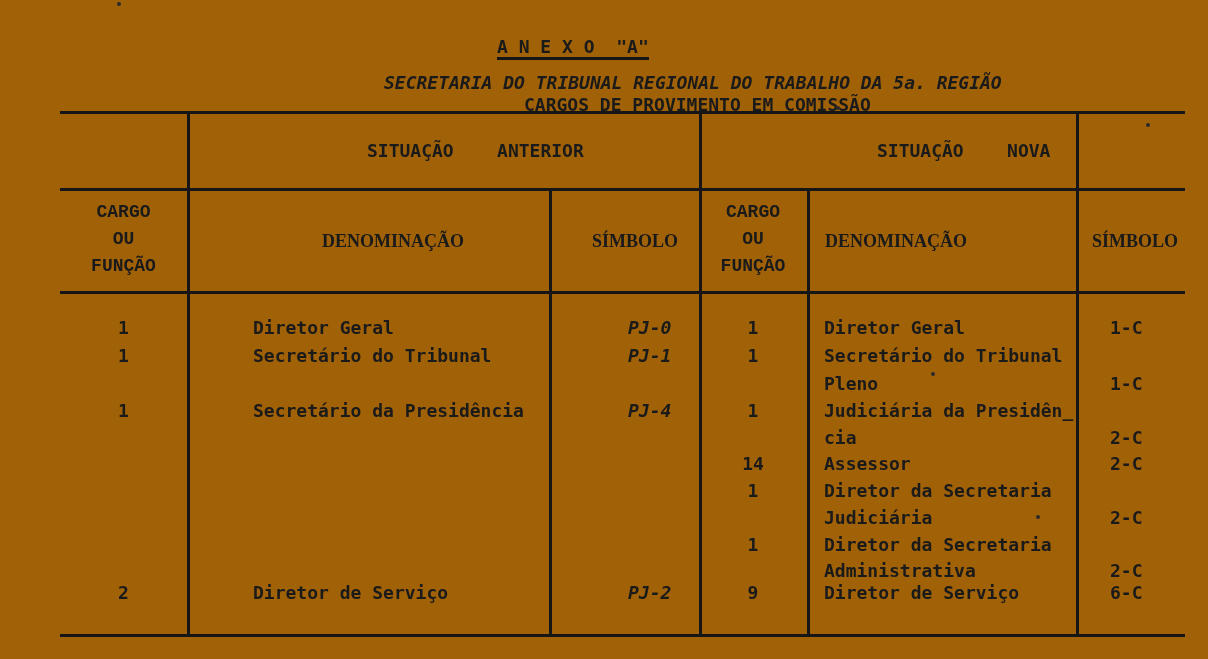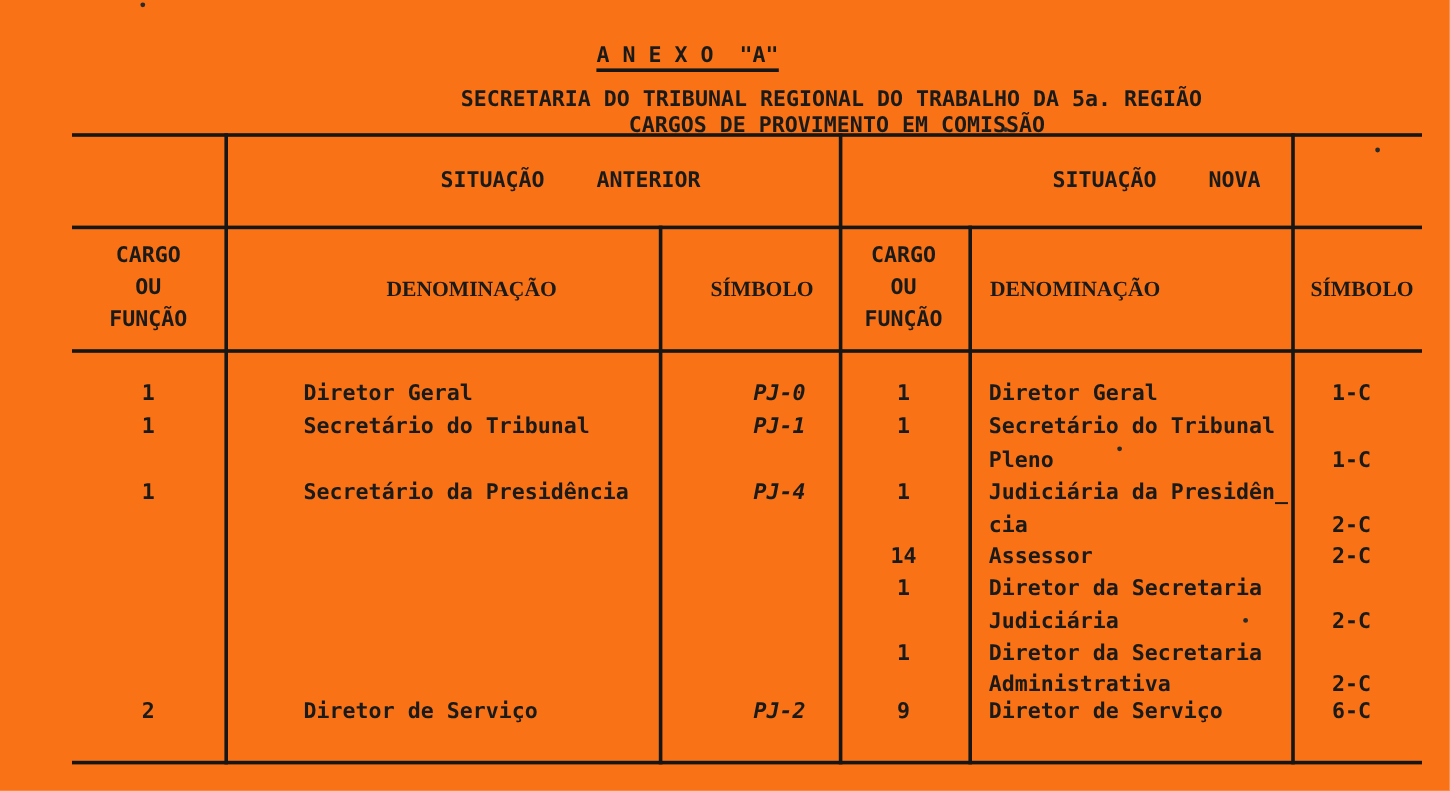--- a/index.html
+++ b/index.html
@@ -6,54 +6,54 @@
   body {
     width: 1208px; height: 659px;
     background: #ffffff;
     font-family: "DejaVu Sans Mono", "Liberation Mono", monospace;
     color: #1a1a1a;
     overflow: hidden;
   }
   .page {
     position: relative;
     width: 1208px; height: 659px;
-    background: #f97316;
+    background: #a16207;
   }
   .t {
     position: absolute;
     white-space: pre;
     font-size: 18px;
     font-weight: bold;
     line-height: 27px;
     color: #1a1a1a;
     letter-spacing: 0px;
   }
   
   .doc-title {
     top: 37px; left: 497px;
     padding-bottom: 1px;
     border-bottom: 3px solid #161616;
     line-height: 19px;
   }
-  .doc-sub1 { top: 73px; left: 384px; line-height: 20px; }
+  .doc-sub1 { top: 73px; left: 384px; line-height: 20px; font-style: italic; }
   .doc-sub2 { top: 95px; left: 524px; line-height: 20px; }
 
   
   .hl { position: absolute; left: 60px; width: 1125px; height: 3px; background: #161616; }
   .vl { position: absolute; width: 3px; background: #161616; }
 
   
   .ghdr { top: 113px; height: 75px; line-height: 75px; margin-left: 37px; }
 
   
   .colhdr-block {
     position: absolute;
     top: 199px; height: 81px; line-height: 27px;
     text-align: center; white-space: pre;
-    font-size: 18px; font-weight: bold; color: #1a1a1a;
+    font-size: 18px; font-weight: bold; color: #1a1a1a; font-family: Liberation Mono, monospace;
   }
   .colhdr { top: 228px; font-family: Liberation Serif, serif; }
 
   
   .row { position: absolute; left: 0; width: 1208px; height: 27px; }
   .cell {
     position: absolute;
     white-space: pre;
     font-size: 18px; font-weight: bold; line-height: 27px;
     color: #1a1a1a;

